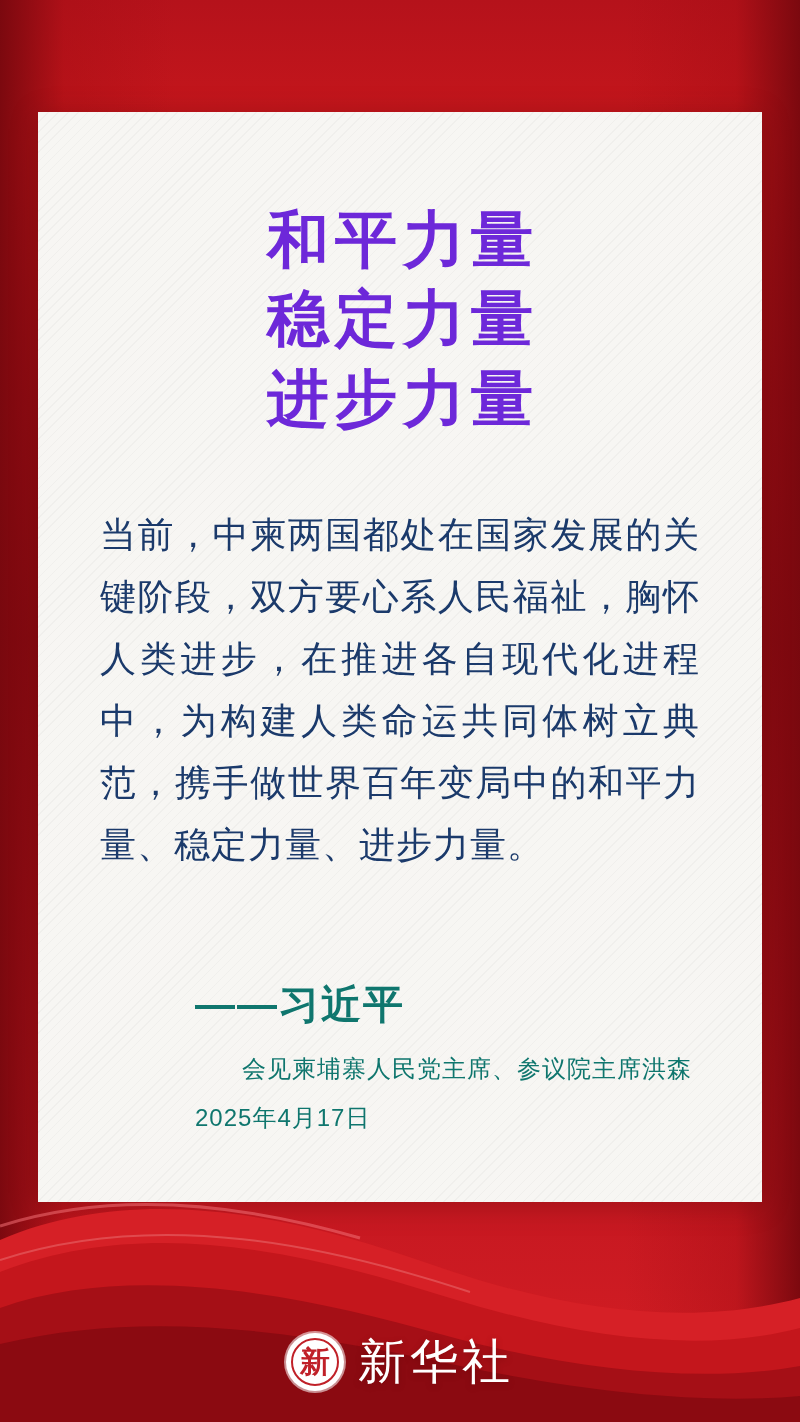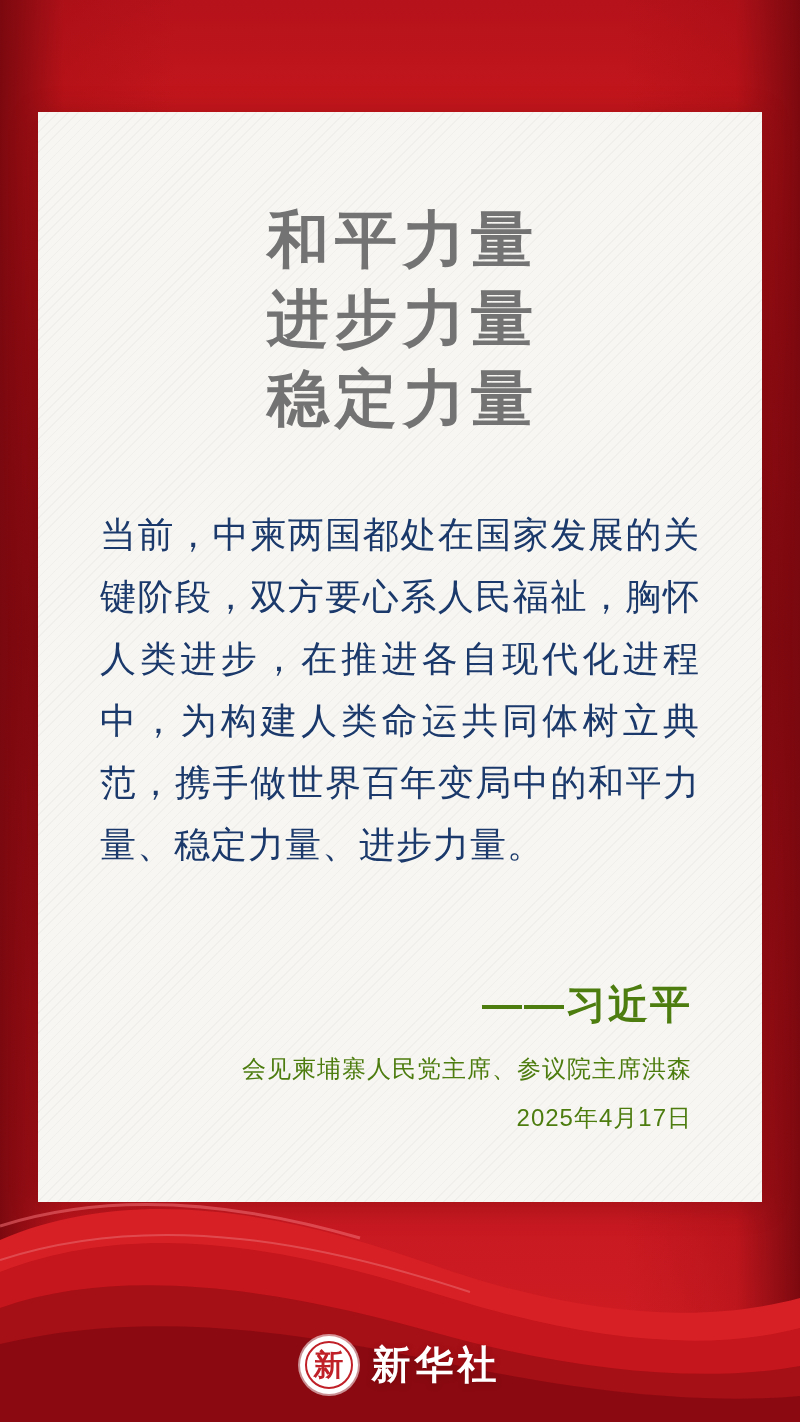--- a/index.html
+++ b/index.html
@@ -50,21 +50,21 @@
         rgba(0,0,0,0) 7px);
     pointer-events: none;
   }
 
   .headline {
     position: absolute;
     left: 0;
     right: 0;
     top: 88px;
     text-align: center;
-    color: #737373;
+    color: #6d28d9;
     font-weight: bold;
     font-size: 62px;
     line-height: 1.28;
     letter-spacing: 6px;
     text-indent: 6px;
   }
   .headline div {
     white-space: nowrap;
   }
 
@@ -78,22 +78,22 @@
     line-height: 1.72;
     letter-spacing: 1px;
     text-align: justify;
     font-weight: 500;
   }
 
   .attribution {
     position: absolute;
     right: 70px;
     top: 862px;
-    text-align: right;
-    color: #4d7c0f;
+    text-align: left;
+    color: #0f766e;
   }
   .attribution .speaker {
     font-size: 40px;
     font-weight: 600;
     letter-spacing: 2px;
     line-height: 1.5;
   }
   .attribution .occasion {
     margin-top: 16px;
     font-size: 24px;
@@ -145,39 +145,39 @@
     line-height: 1;
   }
   .logo-mark .ring {
     position: absolute;
     inset: 5px;
     border: 2px solid #c02028;
     border-radius: 50%;
   }
   .logo-text {
     color: #ffffff;
-    font-size: 39px;
-    font-weight: bold;
+    font-size: 48px;
+    font-weight: normal;
     letter-spacing: 4px;
     text-shadow: 0 2px 6px rgba(90,0,0,0.35);
     text-align: center;
   }
 </style>
 </head>
 <body>
 
 <div class="poster">
 
   <div class="card">
     <div class="card-texture"></div>
 
     <div class="headline">
       <div>和平力量</div>
+      <div>稳定力量</div>
       <div>进步力量</div>
-      <div>稳定力量</div>
     </div>
 
     <div class="body-text">当前，中柬两国都处在国家发展的关键阶段，双方要心系人民福祉，胸怀人类进步，在推进各自现代化进程中，为构建人类命运共同体树立典范，携手做世界百年变局中的和平力量、稳定力量、进步力量。</div>
 
     <div class="attribution">
       <div class="speaker">——习近平</div>
       <div class="occasion">会见柬埔寨人民党主席、参议院主席洪森</div>
       <div class="date">2025年4月17日</div>
     </div>
   </div>

